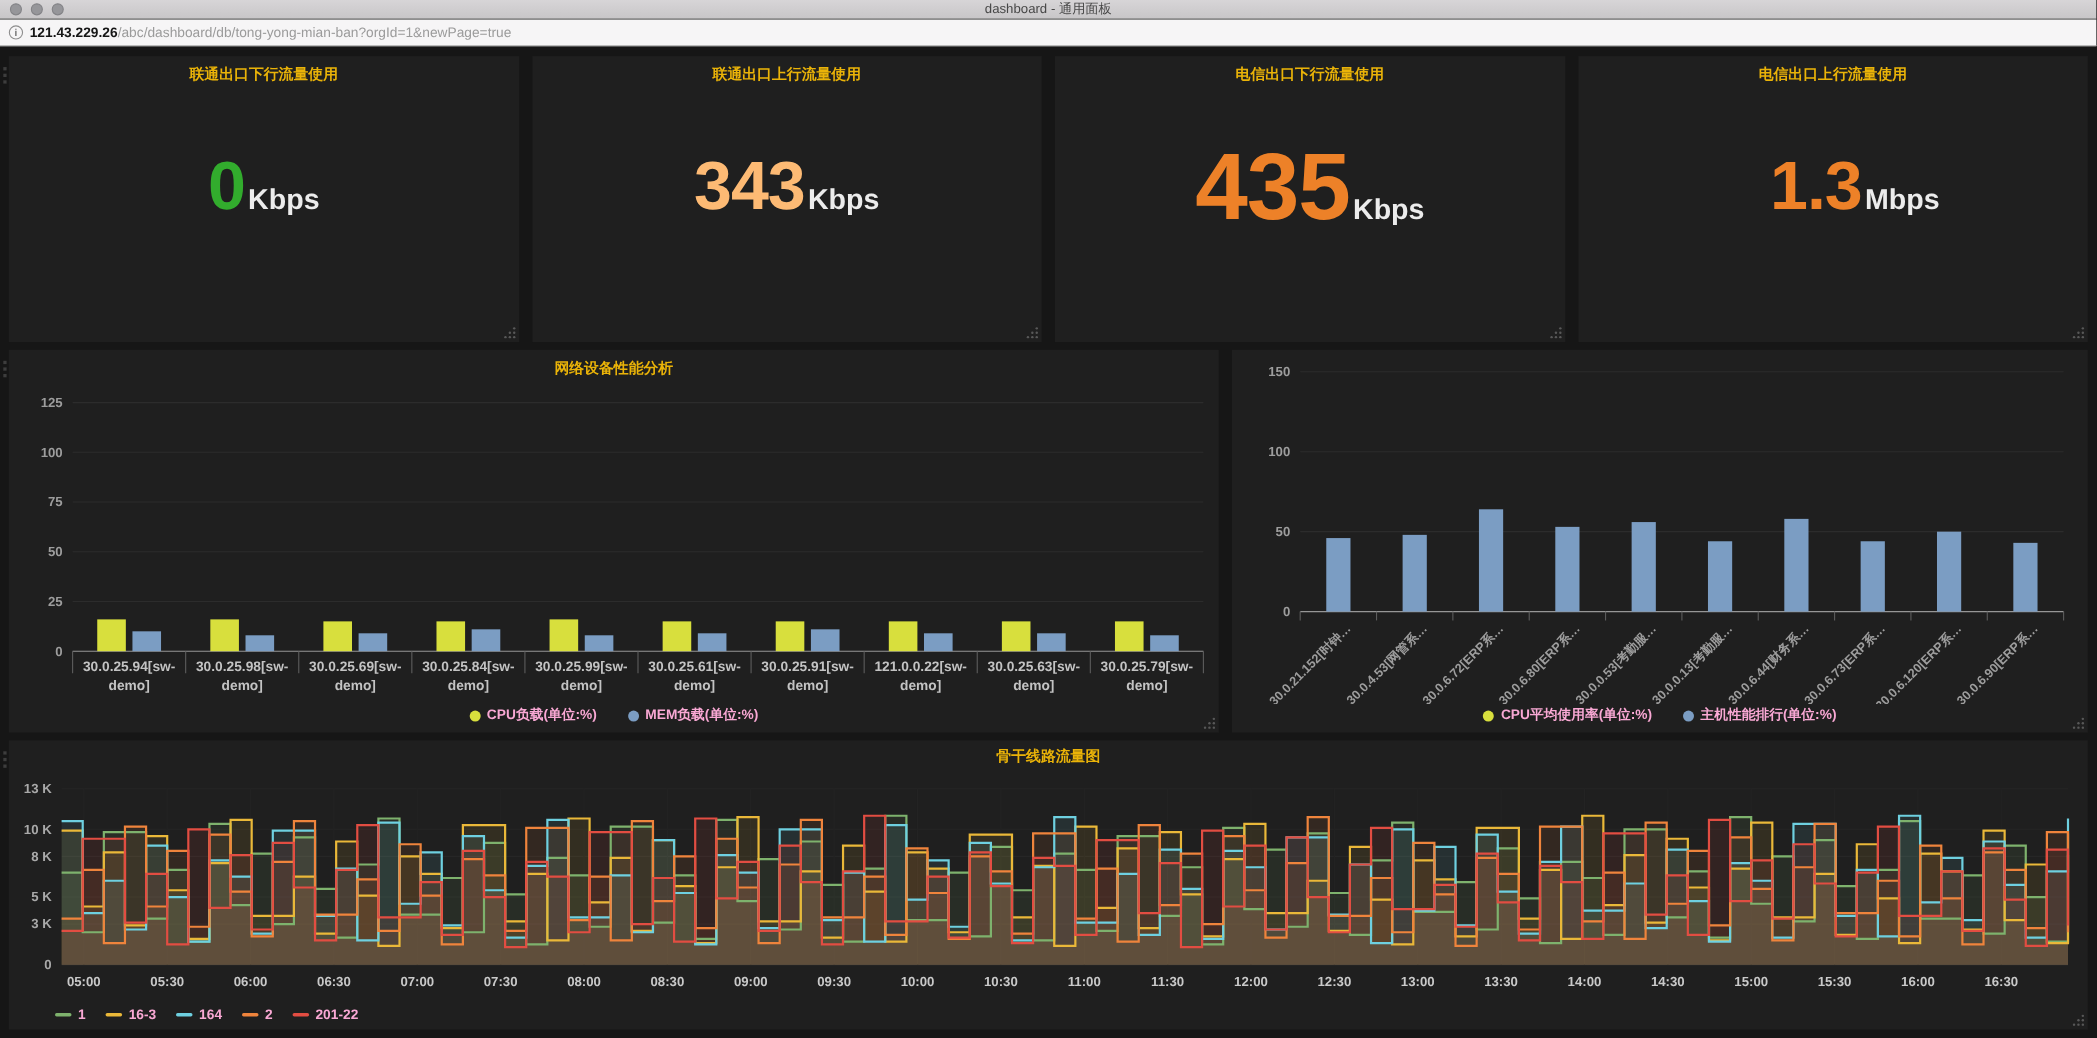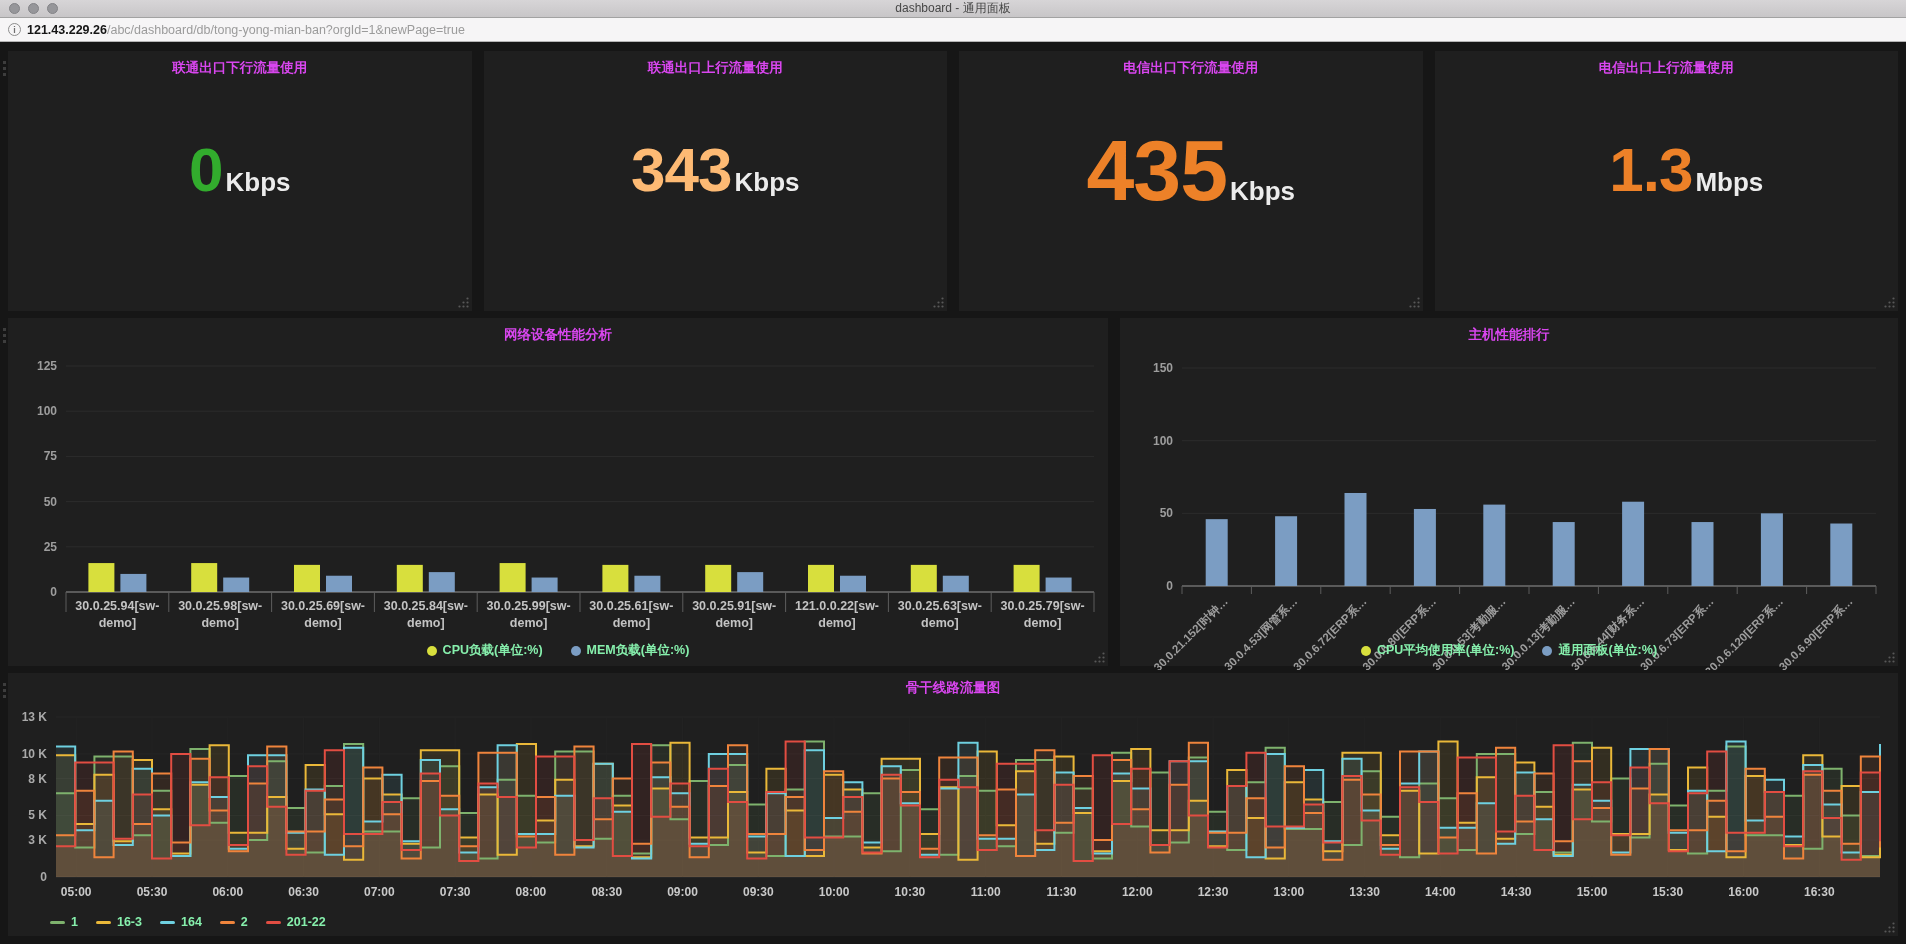--- a/index.html
+++ b/index.html
@@ -15,33 +15,33 @@
   .light{width:11px;height:11px;border-radius:50%;background:#96969a;border:1px solid #838387;box-sizing:border-box;}
   .wtitle{text-align:center;font-size:12px;line-height:17px;color:#474747;}
   .urlbar{height:23px;background:#f6f5f6;border-bottom:1px solid #b4b4b4;display:flex;align-items:center;padding:0 8px;font-size:12.5px;}
   .info{width:13px;height:13px;border:1px solid #8d8d8d;border-radius:50%;color:#6f6f6f;font-size:9px;line-height:13px;text-align:center;margin-right:6px;box-sizing:border-box;font-weight:700;}
   .url-host{color:#161616;font-weight:700;}
   .url-path{color:#9b9b9b;}
   
   .dashboard{position:relative;padding-top:9px;}
   .row{display:flex;gap:12px;margin:0 8px 7px 8px;}
   .panel{background:#1f1f1f;position:relative;box-sizing:border-box;}
-  .panel-title{text-align:center;font-size:13.5px;font-weight:700;color:#d946ef;padding-top:8px;height:22px;cursor:pointer;white-space:nowrap;}
+  .panel-title{text-align:center;font-size:13.5px;font-weight:700;color:#eab308;padding-top:8px;height:22px;cursor:pointer;white-space:nowrap;}
   .stat-row .panel{flex:1;height:260px;display:flex;flex-direction:column;}
   .stat-wrap{flex:1;display:flex;align-items:center;justify-content:center;padding-bottom:52px;}
   .stat-inner{display:flex;align-items:baseline;}
   .stat-value{font-weight:700;font-size:62px;letter-spacing:-1px;line-height:1;}
   .stat-unit{font-weight:700;font-size:26px;color:#ececec;margin-left:3px;}
   #stat-2 .stat-value{font-size:86px;text-align:right;}
   .mid-row .panel{height:348px;}
   #panel-net{width:1100px;flex:none;}
   #panel-host{flex:1;}
   .bottom-row .panel{height:263px;width:100%;}
   svg.chart{display:block;}
-  .legend{position:absolute;left:0;right:0;bottom:7px;display:flex;justify-content:center;gap:28px;font-size:12.5px;font-weight:700;color:#86efac;}
+  .legend{position:absolute;left:0;right:0;bottom:7px;display:flex;justify-content:center;gap:28px;font-size:12.5px;font-weight:700;color:#f9a8d4;}
   .legend-left{justify-content:flex-start;padding-left:42px;gap:18px;}
   .legend-item{display:flex;align-items:center;gap:6px;cursor:pointer;}
   .dot{width:10px;height:10px;border-radius:50%;flex:none;}
   .lineswatch{width:15px;height:3px;border-radius:2px;flex:none;}
   .resize{position:absolute;right:3px;bottom:3px;opacity:.9;cursor:nwse-resize;}
   .row-handle{position:absolute;left:3px;display:flex;flex-direction:column;gap:3px;cursor:move;}
   .row-handle i{width:3px;height:3px;background:#3d3d3d;display:block;}
   
   .ytick{font:700 12px "Liberation Sans","DejaVu Sans",sans-serif;fill:#9d9d9d;}
   .xtick{font:700 12.5px "Liberation Sans","DejaVu Sans",sans-serif;fill:#c3c3c3;}
@@ -235,21 +235,20 @@
               <circle cx="10.5" cy="2.5" r="1.1"></circle>
               <circle cx="6.5" cy="6.5" r="1.1"></circle>
               <circle cx="10.5" cy="6.5" r="1.1"></circle>
               <circle cx="2.5" cy="10.5" r="1.1"></circle>
               <circle cx="6.5" cy="10.5" r="1.1"></circle>
               <circle cx="10.5" cy="10.5" r="1.1"></circle>
             </g>
           </svg>
       </div>
       <div class="panel" id="panel-host">
-        <div class="panel-title">主机性能排行</div>
         <svg class="chart" id="svg-host" width="778" height="322" viewBox="0 0 778 322">
             <text x="53" y="242" text-anchor="end" class="ytick">0</text>
             <line x1="62" x2="756" y1="165.33333333333334" y2="165.33333333333334" stroke="#2c2c2c"></line>
             <text x="53" y="169.33333333333334" text-anchor="end" class="ytick">50</text>
             <line x1="62" x2="756" y1="92.66666666666669" y2="92.66666666666669" stroke="#2c2c2c"></line>
             <text x="53" y="96.66666666666669" text-anchor="end" class="ytick">100</text>
             <line x1="62" x2="756" y1="20" y2="20" stroke="#2c2c2c"></line>
             <text x="53" y="24" text-anchor="end" class="ytick">150</text>
             <line x1="62" x2="756" y1="238" y2="238" stroke="#969696"></line>
             <line x1="62" x2="62" y1="238" y2="246" stroke="#5d5d5d"></line>
@@ -284,21 +283,21 @@
             <rect x="710.3000000000001" y="175.50666666666666" width="22" height="62.49333333333334" fill="#7b9dc3"></rect>
             <text x="733.3000000000001" y="254" text-anchor="end" class="xtick-rot" transform="rotate(-45 733.3000000000001 254)">30.0.6.90[ERP系…</text>
           </svg>
         <div class="legend" id="legend-host">
             <span class="legend-item">
               <span class="dot" style="background: rgb(216, 223, 61);"></span>
               <span>CPU平均使用率(单位:%)</span>
             </span>
             <span class="legend-item">
               <span class="dot" style="background: rgb(123, 157, 195);"></span>
-              <span>通用面板(单位:%)</span>
+              <span>主机性能排行(单位:%)</span>
             </span>
           </div>
         <svg class="resize" width="12" height="12">
             <g fill="#5f5f5f">
               <circle cx="10.5" cy="2.5" r="1.1"></circle>
               <circle cx="6.5" cy="6.5" r="1.1"></circle>
               <circle cx="10.5" cy="6.5" r="1.1"></circle>
               <circle cx="2.5" cy="10.5" r="1.1"></circle>
               <circle cx="6.5" cy="10.5" r="1.1"></circle>
               <circle cx="10.5" cy="10.5" r="1.1"></circle>

